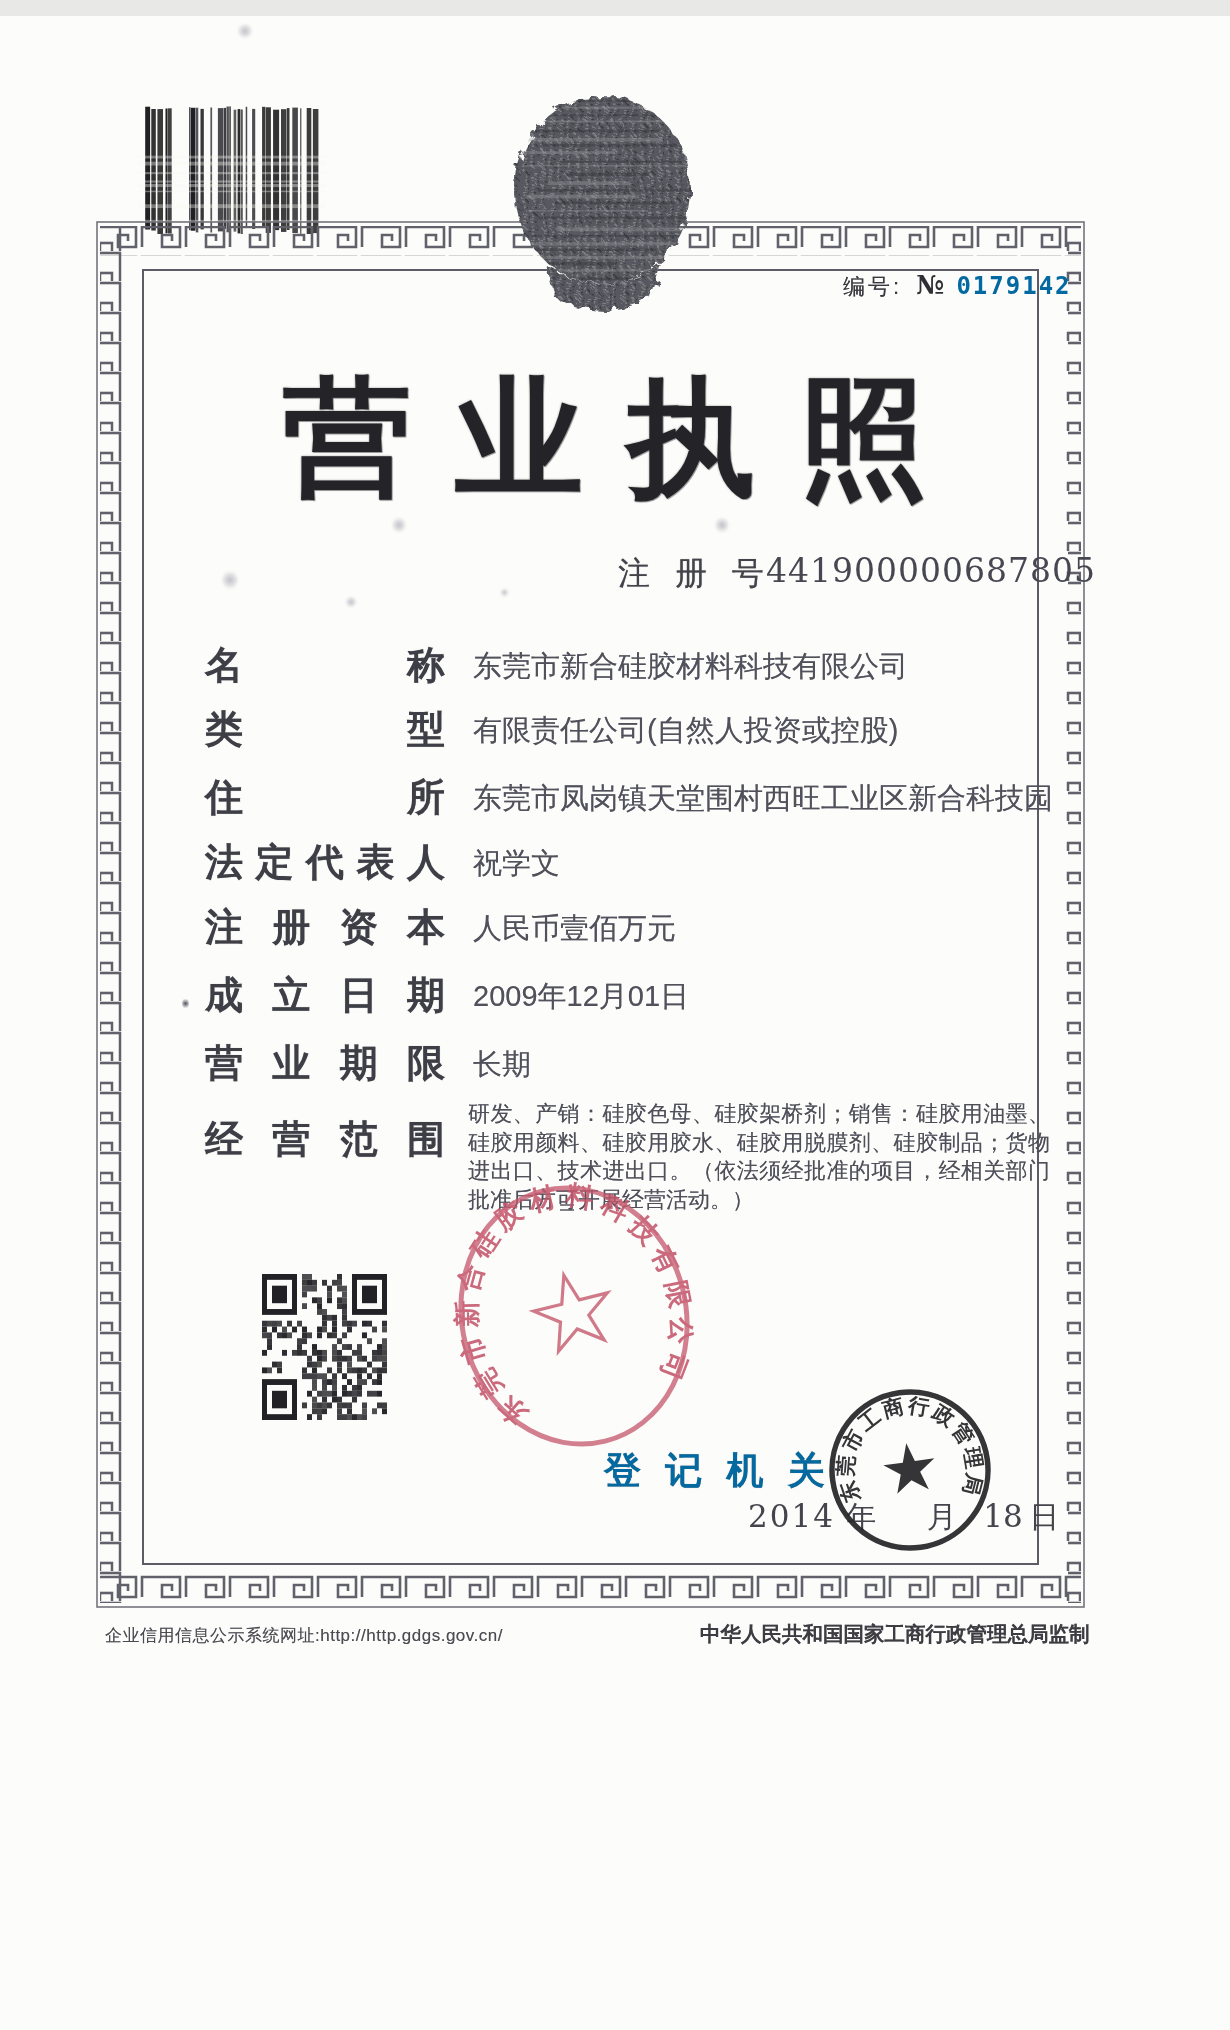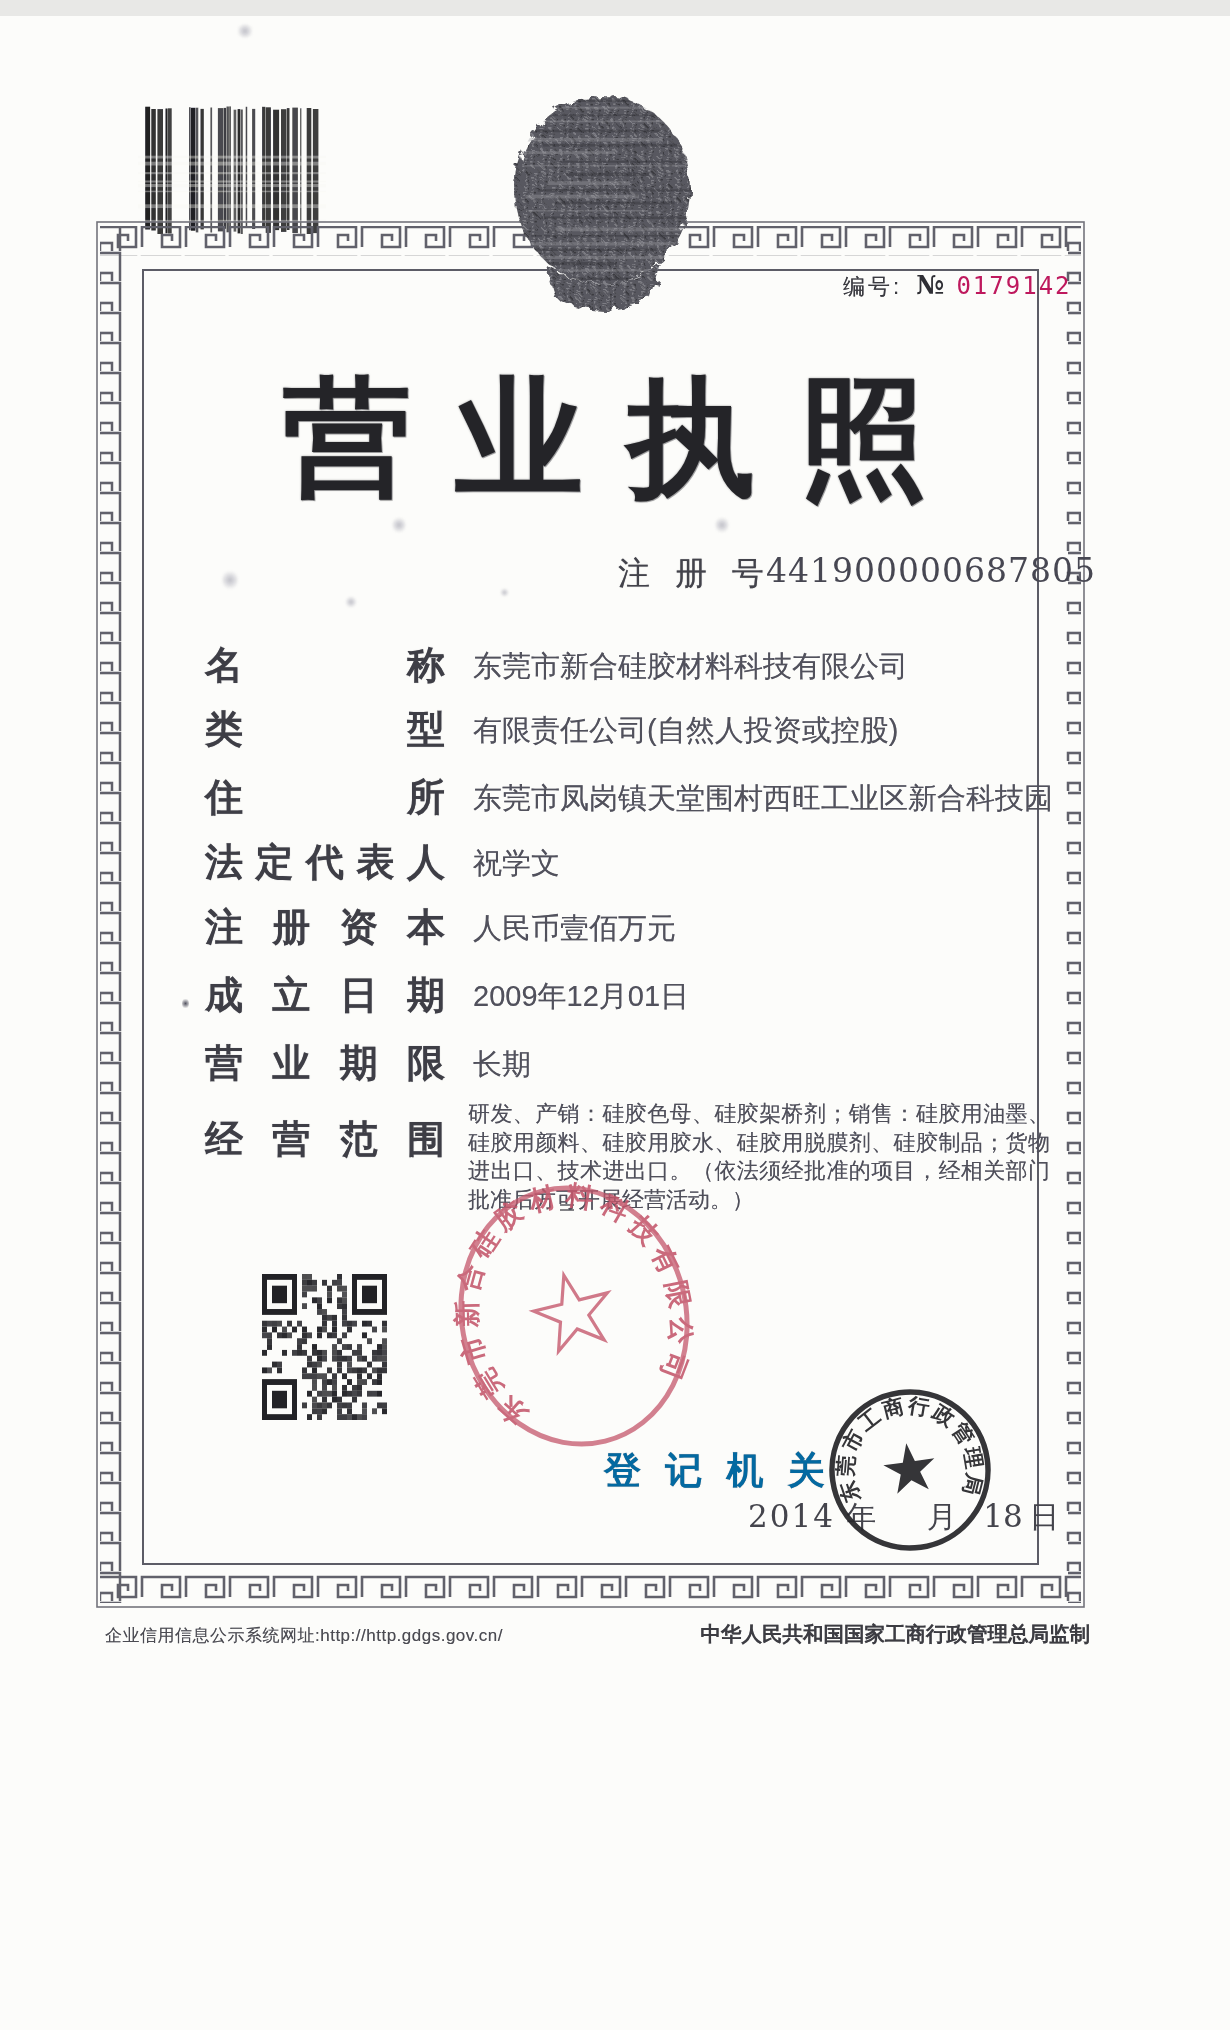--- a/index.html
+++ b/index.html
@@ -11,21 +11,21 @@
   }
   
   .barcode{position:absolute; left:138px; top:88px; width:188px; height:130px;}
   .emblem{position:absolute; left:503px; top:76px; width:200px; height:226px; z-index:3;}
   
   .frame{position:absolute; left:96px; top:205px; z-index:1;}
   
   .serial{position:absolute; left:843px; top:254px; display:flex; align-items:baseline; z-index:2;}
   .serial .pre{font-size:22px; letter-spacing:3px; color:#3a3a40; text-shadow:0 0 .6px rgba(50,50,60,.7);}
   .serial .sym{font-family:"DejaVu Serif",serif; font-weight:700; font-size:26px; margin-left:14px; color:#2e2e34;}
-  .serial .num{font-family:"DejaVu Sans Mono",monospace; font-size:24px; margin-left:12px; letter-spacing:2px; color:#be185d;}
+  .serial .num{font-family:"DejaVu Sans Mono",monospace; font-size:24px; margin-left:12px; letter-spacing:2px; color:#0369a1;font-weight:bold;}
   
   .title{
     position:absolute; left:283px; top:348px; z-index:2;
     font-size:128px; font-weight:900; letter-spacing:44px; line-height:1.15;
     color:#242428; white-space:nowrap;
     text-shadow:0 0 2px rgba(35,35,40,.55), 1px 1px 0 rgba(35,35,40,.35);
   }
   
   .regline{position:absolute; top:536px; z-index:2;}
   .regline .rlabel{position:absolute; left:618px; top:0; font-size:32px; font-weight:400; letter-spacing:8px; white-space:nowrap; color:#43434b; text-shadow:0 0 .7px rgba(55,55,65,.65);}
@@ -55,21 +55,21 @@
   
   .issuer-label{position:absolute; left:604px; top:1430px; font-size:37px; font-weight:600; letter-spacing:7px; color:#0369a1; z-index:2; white-space:nowrap; text-shadow:0 0 .7px rgba(55,55,65,.6);}
   .issue-date{position:absolute; left:748px; top:1481px; z-index:2; white-space:nowrap; color:#44444c;}
   .issue-date .yr{font-family:"DejaVu Serif",serif; font-size:31px; letter-spacing:2px;}
   .issue-date .u1{font-size:30px; margin-left:7px;}
   .issue-date .u2{font-size:30px; margin-left:46px;}
   .issue-date .dy{font-family:"DejaVu Serif",serif; font-size:31px; margin-left:22px;}
   .issue-date .u3{font-size:30px; margin-left:2px;}
   
   .footer-left{position:absolute; left:105px; top:1608px; font-size:17px; letter-spacing:.5px; color:#4b4b52; z-index:2; text-shadow:0 0 .5px rgba(70,70,80,.5);}
-  .footer-right{position:absolute; left:700px; top:1604px; width:390px; text-align:right; font-size:20.5px; font-weight:700; color:#3c3c42; z-index:2; text-shadow:0 0 .6px rgba(55,55,60,.55);}
+  .footer-right{position:absolute; left:700px; top:1604px; width:390px; text-align:left; font-size:20.5px; font-weight:700; color:#3c3c42; z-index:2; text-shadow:0 0 .6px rgba(55,55,60,.55);}
   
   .artifact{position:absolute; border-radius:50%;
     background:radial-gradient(circle, rgba(95,95,120,.40), rgba(120,120,145,0) 70%);
     filter:blur(1px); z-index:1;}
   .artifact.dark{background:radial-gradient(circle, rgba(55,55,70,.85), rgba(80,80,95,0) 75%); filter:blur(.4px);}
   .artifact.dashes{border-radius:0; filter:none;
     background:repeating-linear-gradient(0deg,#5a5a60 0 2px, transparent 2px 5px); opacity:.75;}
 </style>
 </head>
 <body>

